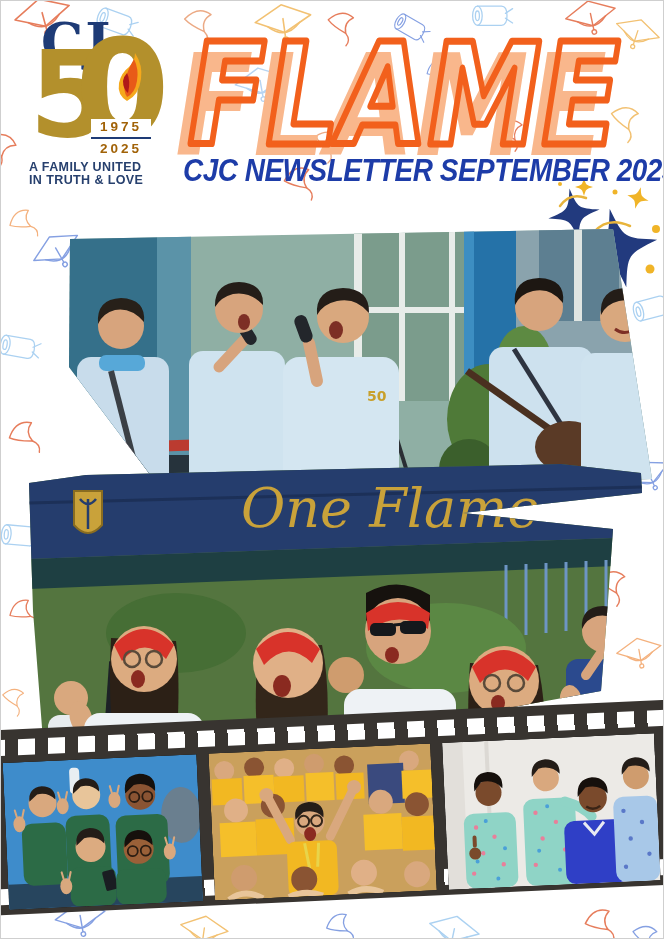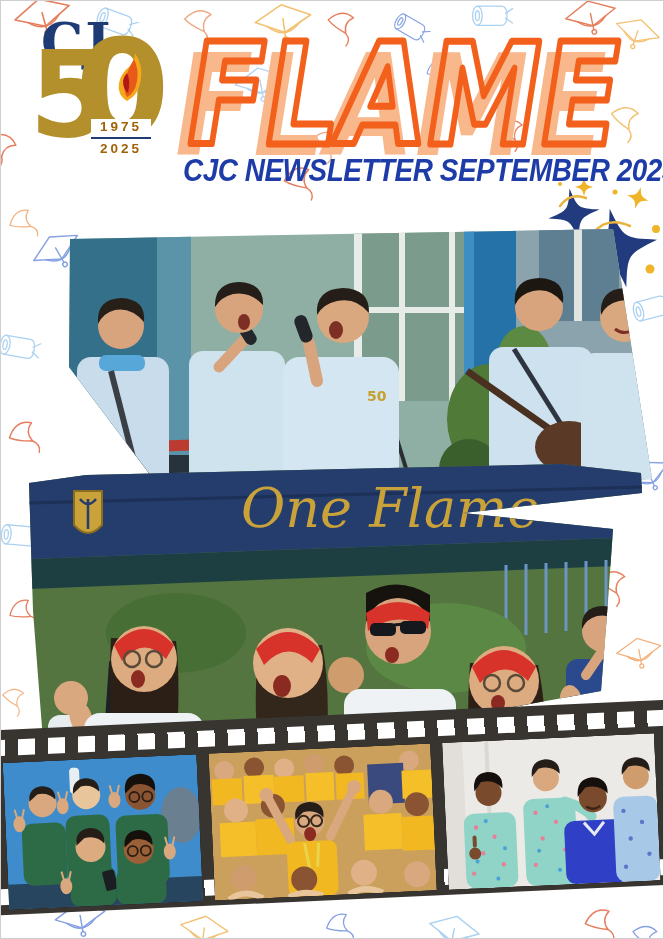--- a/index.html
+++ b/index.html
@@ -123,20 +123,24 @@
     <span class="logo-0">0</span>
     <svg class="logo-flame" viewBox="0 0 30 52" aria-hidden="true">
       <path d="M20,2 Q28,14 26,28 Q24,44 12,50 Q2,44 4,32 Q6,22 14,16 Q20,10 20,2 Z" fill="#f5a81c"></path>
       <path d="M19,8 Q24,18 22,30 Q20,42 12,46 Q8,40 10,30 Q12,20 19,8 Z" fill="#e85a18"></path>
       <path d="M12,22 Q16,30 13,42 Q8,38 8,30 Q9,25 12,22 Z" fill="#b01818"></path>
     </svg>
     <span class="logo-years">
       <span class="y1">1975</span>
       <span class="y2">2025</span>
     </span>
+    <span class="logo-motto">
+      <span style="position:static;display:block;">A FAMILY UNITED</span>
+      <span style="position:static;display:block;">IN TRUTH &amp; LOVE</span>
+    </span>
   </div>
 
   <svg class="layer masthead-svg" viewBox="0 0 478 150">
     <text class="flame-shadow" x="2" y="130" textLength="432" lengthAdjust="spacingAndGlyphs">FLAME</text>
     <text class="flame-stroke" x="15" y="119" textLength="432" lengthAdjust="spacingAndGlyphs">FLAME</text>
   </svg>
   <div class="layer subtitle">CJC NEWSLETTER SEPTEMBER 2025</div>
 
   <svg class="layer sparkles" viewBox="0 0 119 115" aria-hidden="true">
     <g fill="#223a7e">

